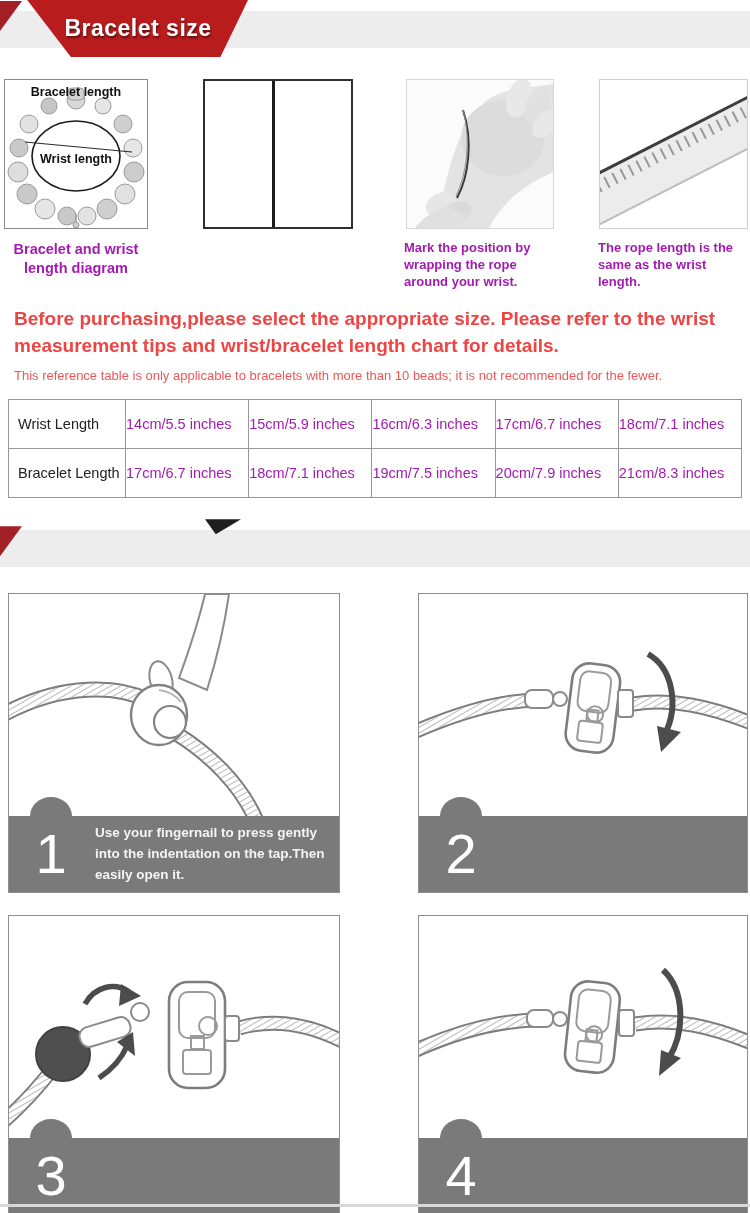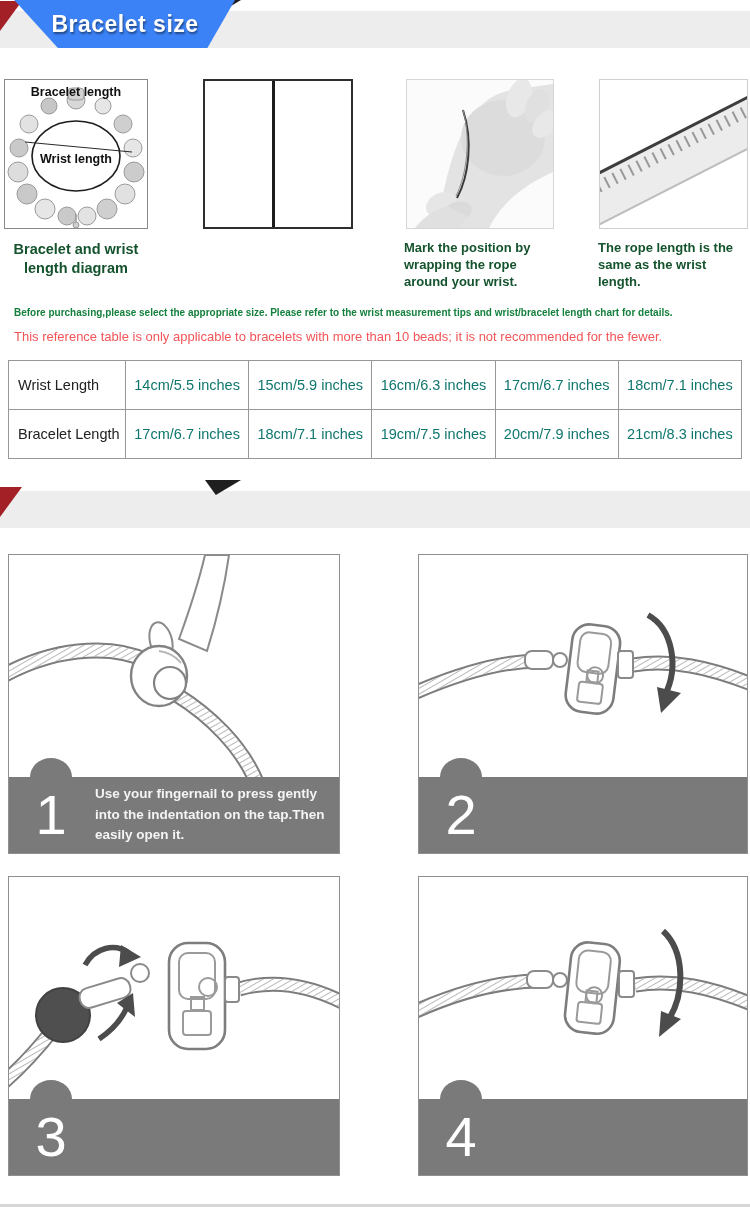--- a/index.html
+++ b/index.html
@@ -6,51 +6,51 @@
   html,body { background:#fff; }
   body {
     width:750px; height:1213px; margin:0 auto; position:relative;
     font-family:"Liberation Sans", sans-serif; color:#1d1d1d; overflow:hidden;
   }
   
   .banner { position:relative; height:50px; width:100%; }
   .banner .band { position:absolute; left:0; right:0; top:11px; height:37px; background:#ededee; }
   .banner .red-accent { position:absolute; left:0; top:1px; width:22px; height:30px;
     background:#a32026; clip-path:polygon(0 0,100% 0,0 100%); }
-  .banner .trapezoid { position:absolute; left:5px; top:0; width:230px; height:48px;
-    background:#3b82f6; clip-path:polygon(4% 0,100% 0,88% 100%,23% 100%);
+  .banner .trapezoid { position:absolute; left:18px; top:0; width:230px; height:57px;
+    background:#b91c1c; clip-path:polygon(4% 0,100% 0,88% 100%,23% 100%);
     display:flex; align-items:center; justify-content:center; }
   .banner .fold { position:absolute; left:205px; top:0; width:36px; height:15px;
     background:#1f1f1f; clip-path:polygon(0 0,100% 0,30% 100%); }
   .banner .title { color:#fff; font-size:23px; font-weight:bold; letter-spacing:.5px;
     padding-left:10px; text-shadow:1px 2px 2px rgba(0,0,0,.45); }
   
   .measure-row { position:relative; height:152px; margin-top:29px; }
   .mpanel { position:absolute; top:0; background:#fff; }
   .mp1 { left:4px;  width:144px; height:150px; border:1px solid #8a8a8a; }
   .mp2 { left:203px; width:150px; height:150px; border:2px solid #2e2e2e; }
   .mp3 { left:406px; width:148px; height:150px; border:1px solid #d6d6d6; }
   .mp4 { left:599px; width:149px; height:150px; border:1px solid #cfcfcf; }
   .mp1 .lbl-top { position:absolute; top:5px; left:0; right:0; text-align:center;
     font-size:12.5px; font-weight:bold; color:#111; }
   .mp1 .lbl-mid { position:absolute; top:72px; left:0; right:0; text-align:center;
     font-size:12.5px; font-weight:bold; color:#111; }
   .rope-line { position:absolute; left:46%; top:0; bottom:0; width:3px; background:#1c1c1c; }
   .caption-row { position:relative; height:62px; margin-top:9px; }
-  .mcaption { position:absolute; top:0; font-size:13px; font-weight:bold; color:#14532d; line-height:1.3; }
+  .mcaption { position:absolute; top:0; font-size:13px; font-weight:bold; color:#a21caf; line-height:1.3; }
   .mc1 { left:0;  width:152px; text-align:center; font-size:14.5px; }
   .mc2 { left:197px; width:175px; }
   .mc3 { left:404px; width:160px; }
   .mc4 { left:566px; width:152px;margin-left:32px; }
   
-  .intro { margin:4px 14px 0 14px; font-size:10px; font-weight:bold; color:#15803d; line-height:1.4; }
+  .intro { margin:4px 14px 0 14px; font-size:19px; font-weight:bold; color:#ef4444; line-height:1.4; }
   .note  { margin:9px 14px 0 14px; font-size:13px; font-weight:normal; color:#f15558; }
   .size-table { margin:16px 8px 0 8px; border-collapse:collapse; width:734px; }
-  .size-table td { border:1px solid #979797; height:49px; font-size:14.5px; color:#0f766e;
-    text-align:center; vertical-align:middle; }
+  .size-table td { border:1px solid #979797; height:49px; font-size:14.5px; color:#a21caf;
+    vertical-align:middle; }
   .size-table td.rowlabel { width:117px; text-align:left; padding-left:9px; color:#222; }
   
   .steps-grid { display:grid; grid-template-columns:332px 330px; column-gap:78px; row-gap:22px;
     padding:0 8px; margin-top:24px; }
   .step-panel { position:relative; height:300px; border:1px solid #8f8f8f; background:#fff; }
   .step-art { position:absolute; left:0; top:0; right:0; height:224px; overflow:hidden; }
   .step-bar { position:absolute; left:0; right:0; bottom:0; height:76px; background:#7a7a7a; }
   .step-bump { position:absolute; left:21px; top:-19px; width:42px; height:38px;
     background:#7a7a7a; border-radius:50% 50% 0 0; }
   .step-num { position:absolute; left:0; top:4px; width:84px; text-align:center;

